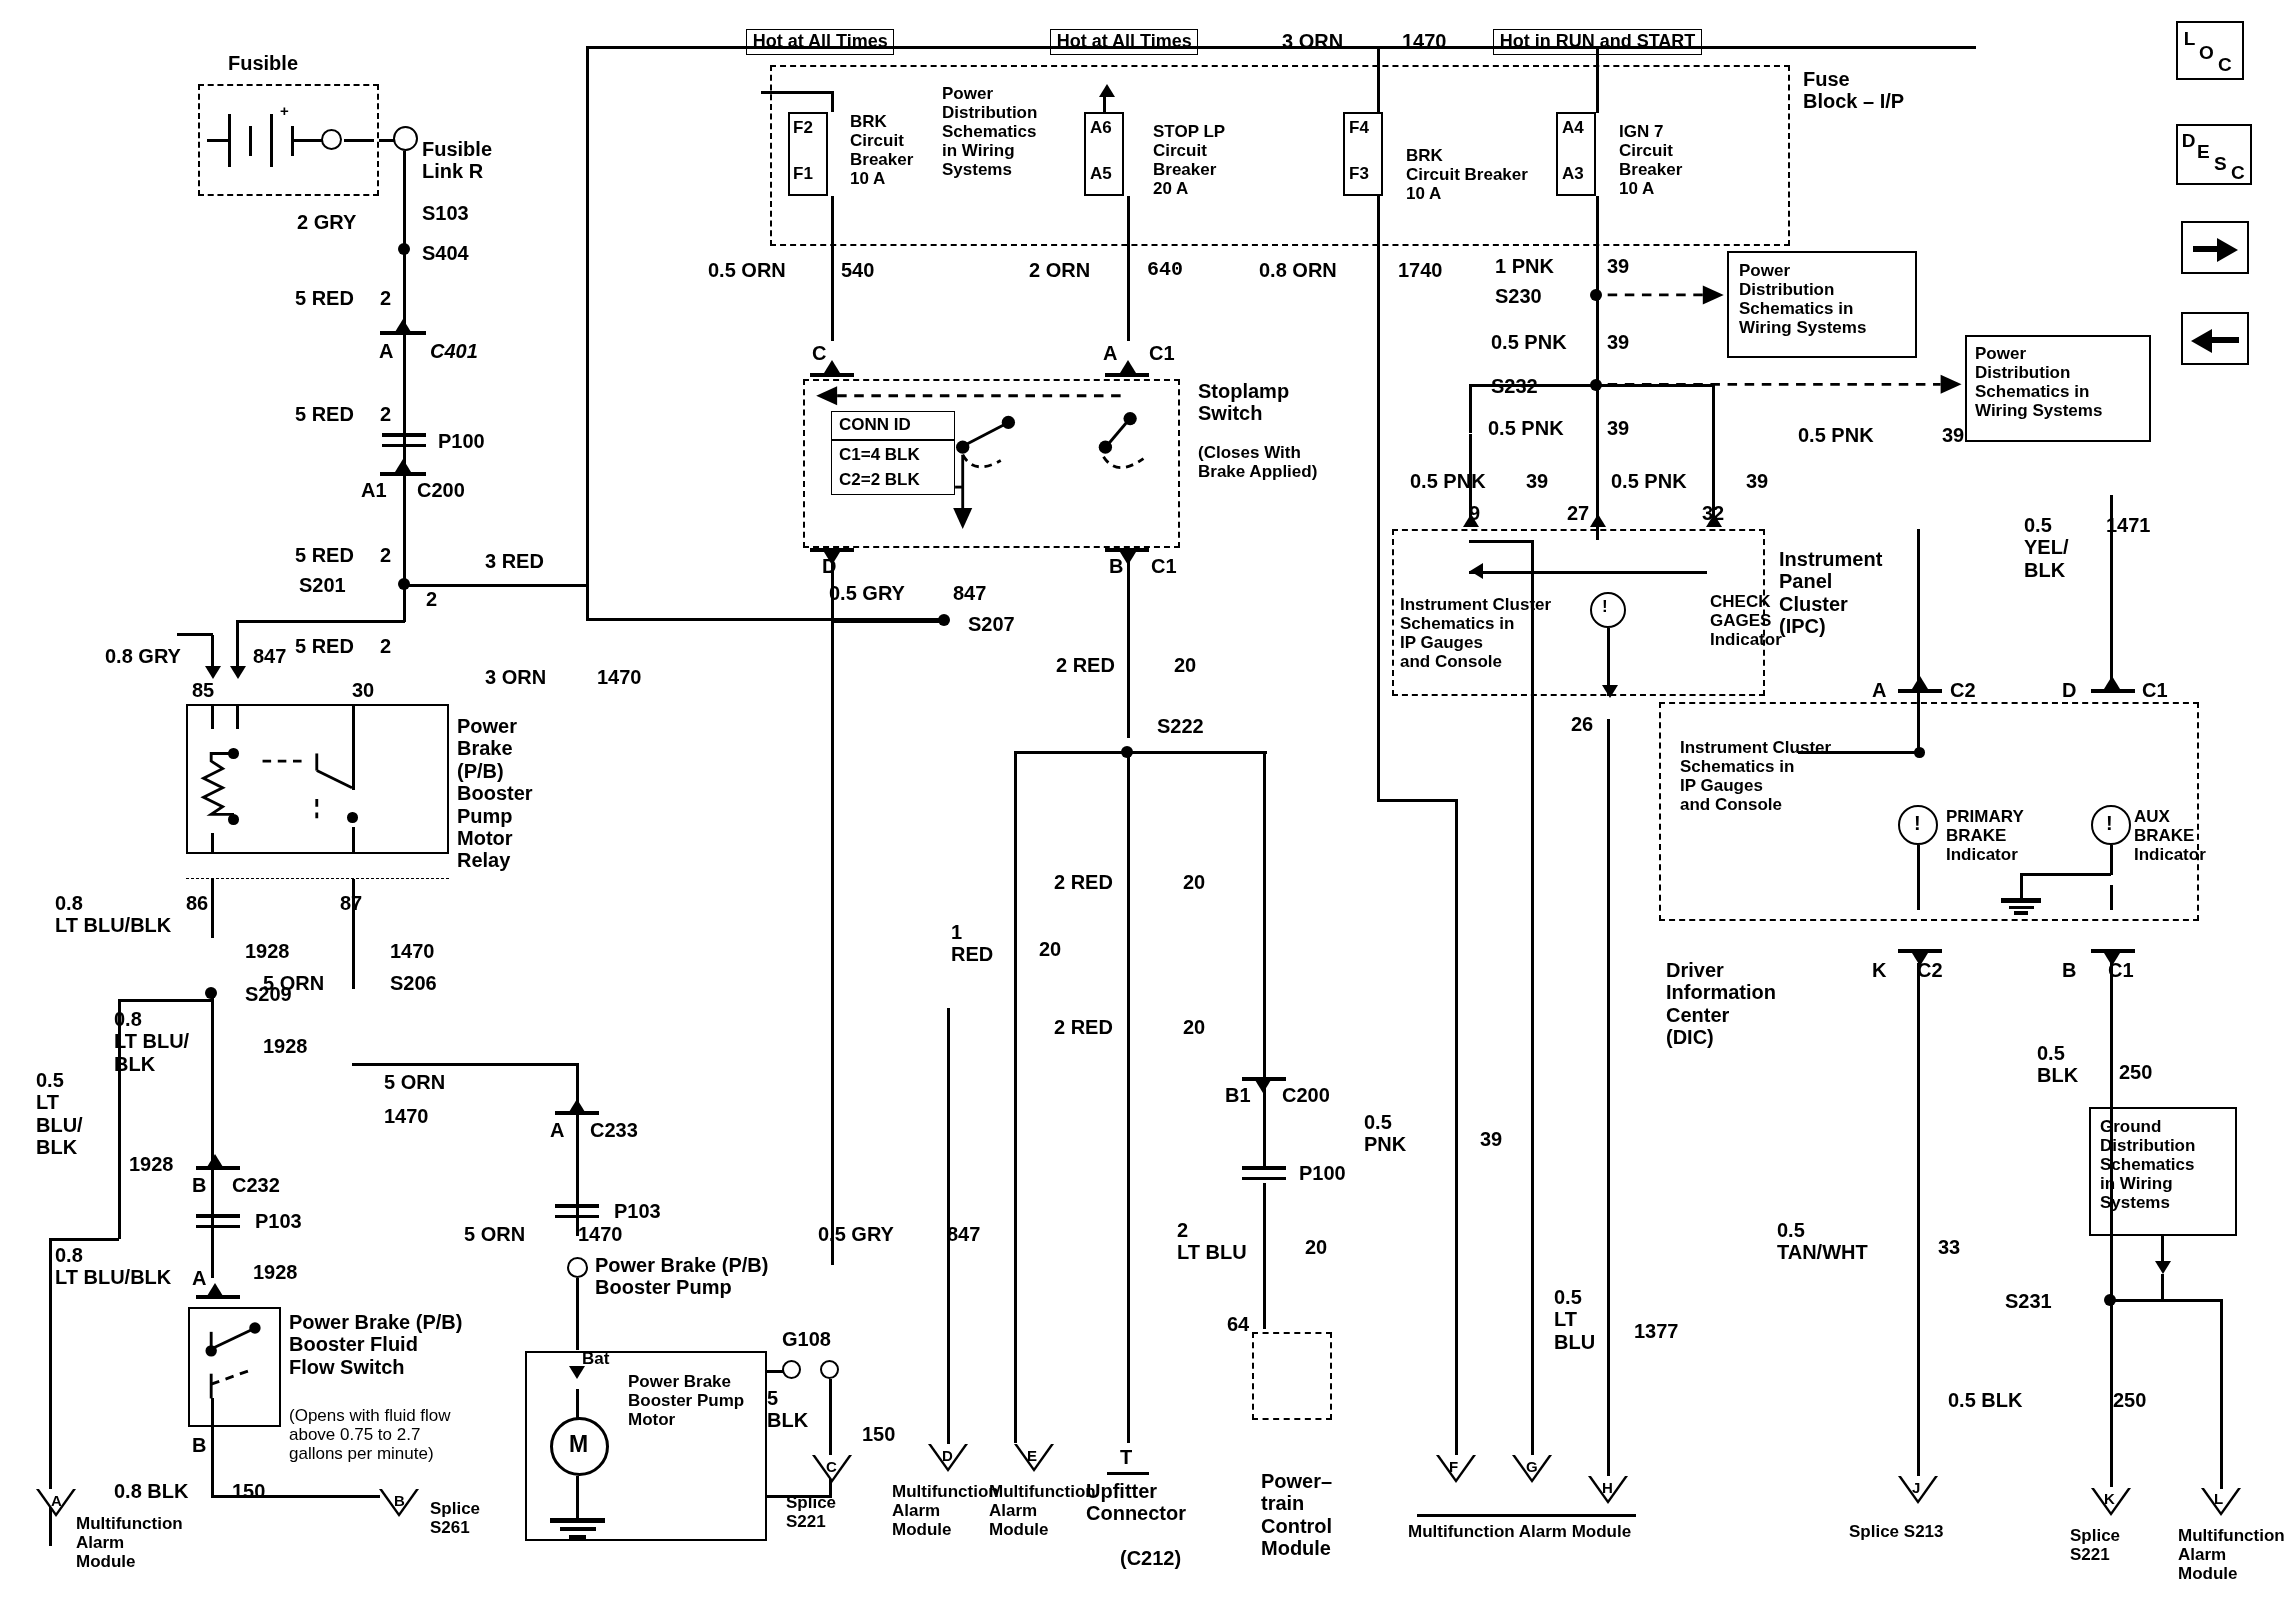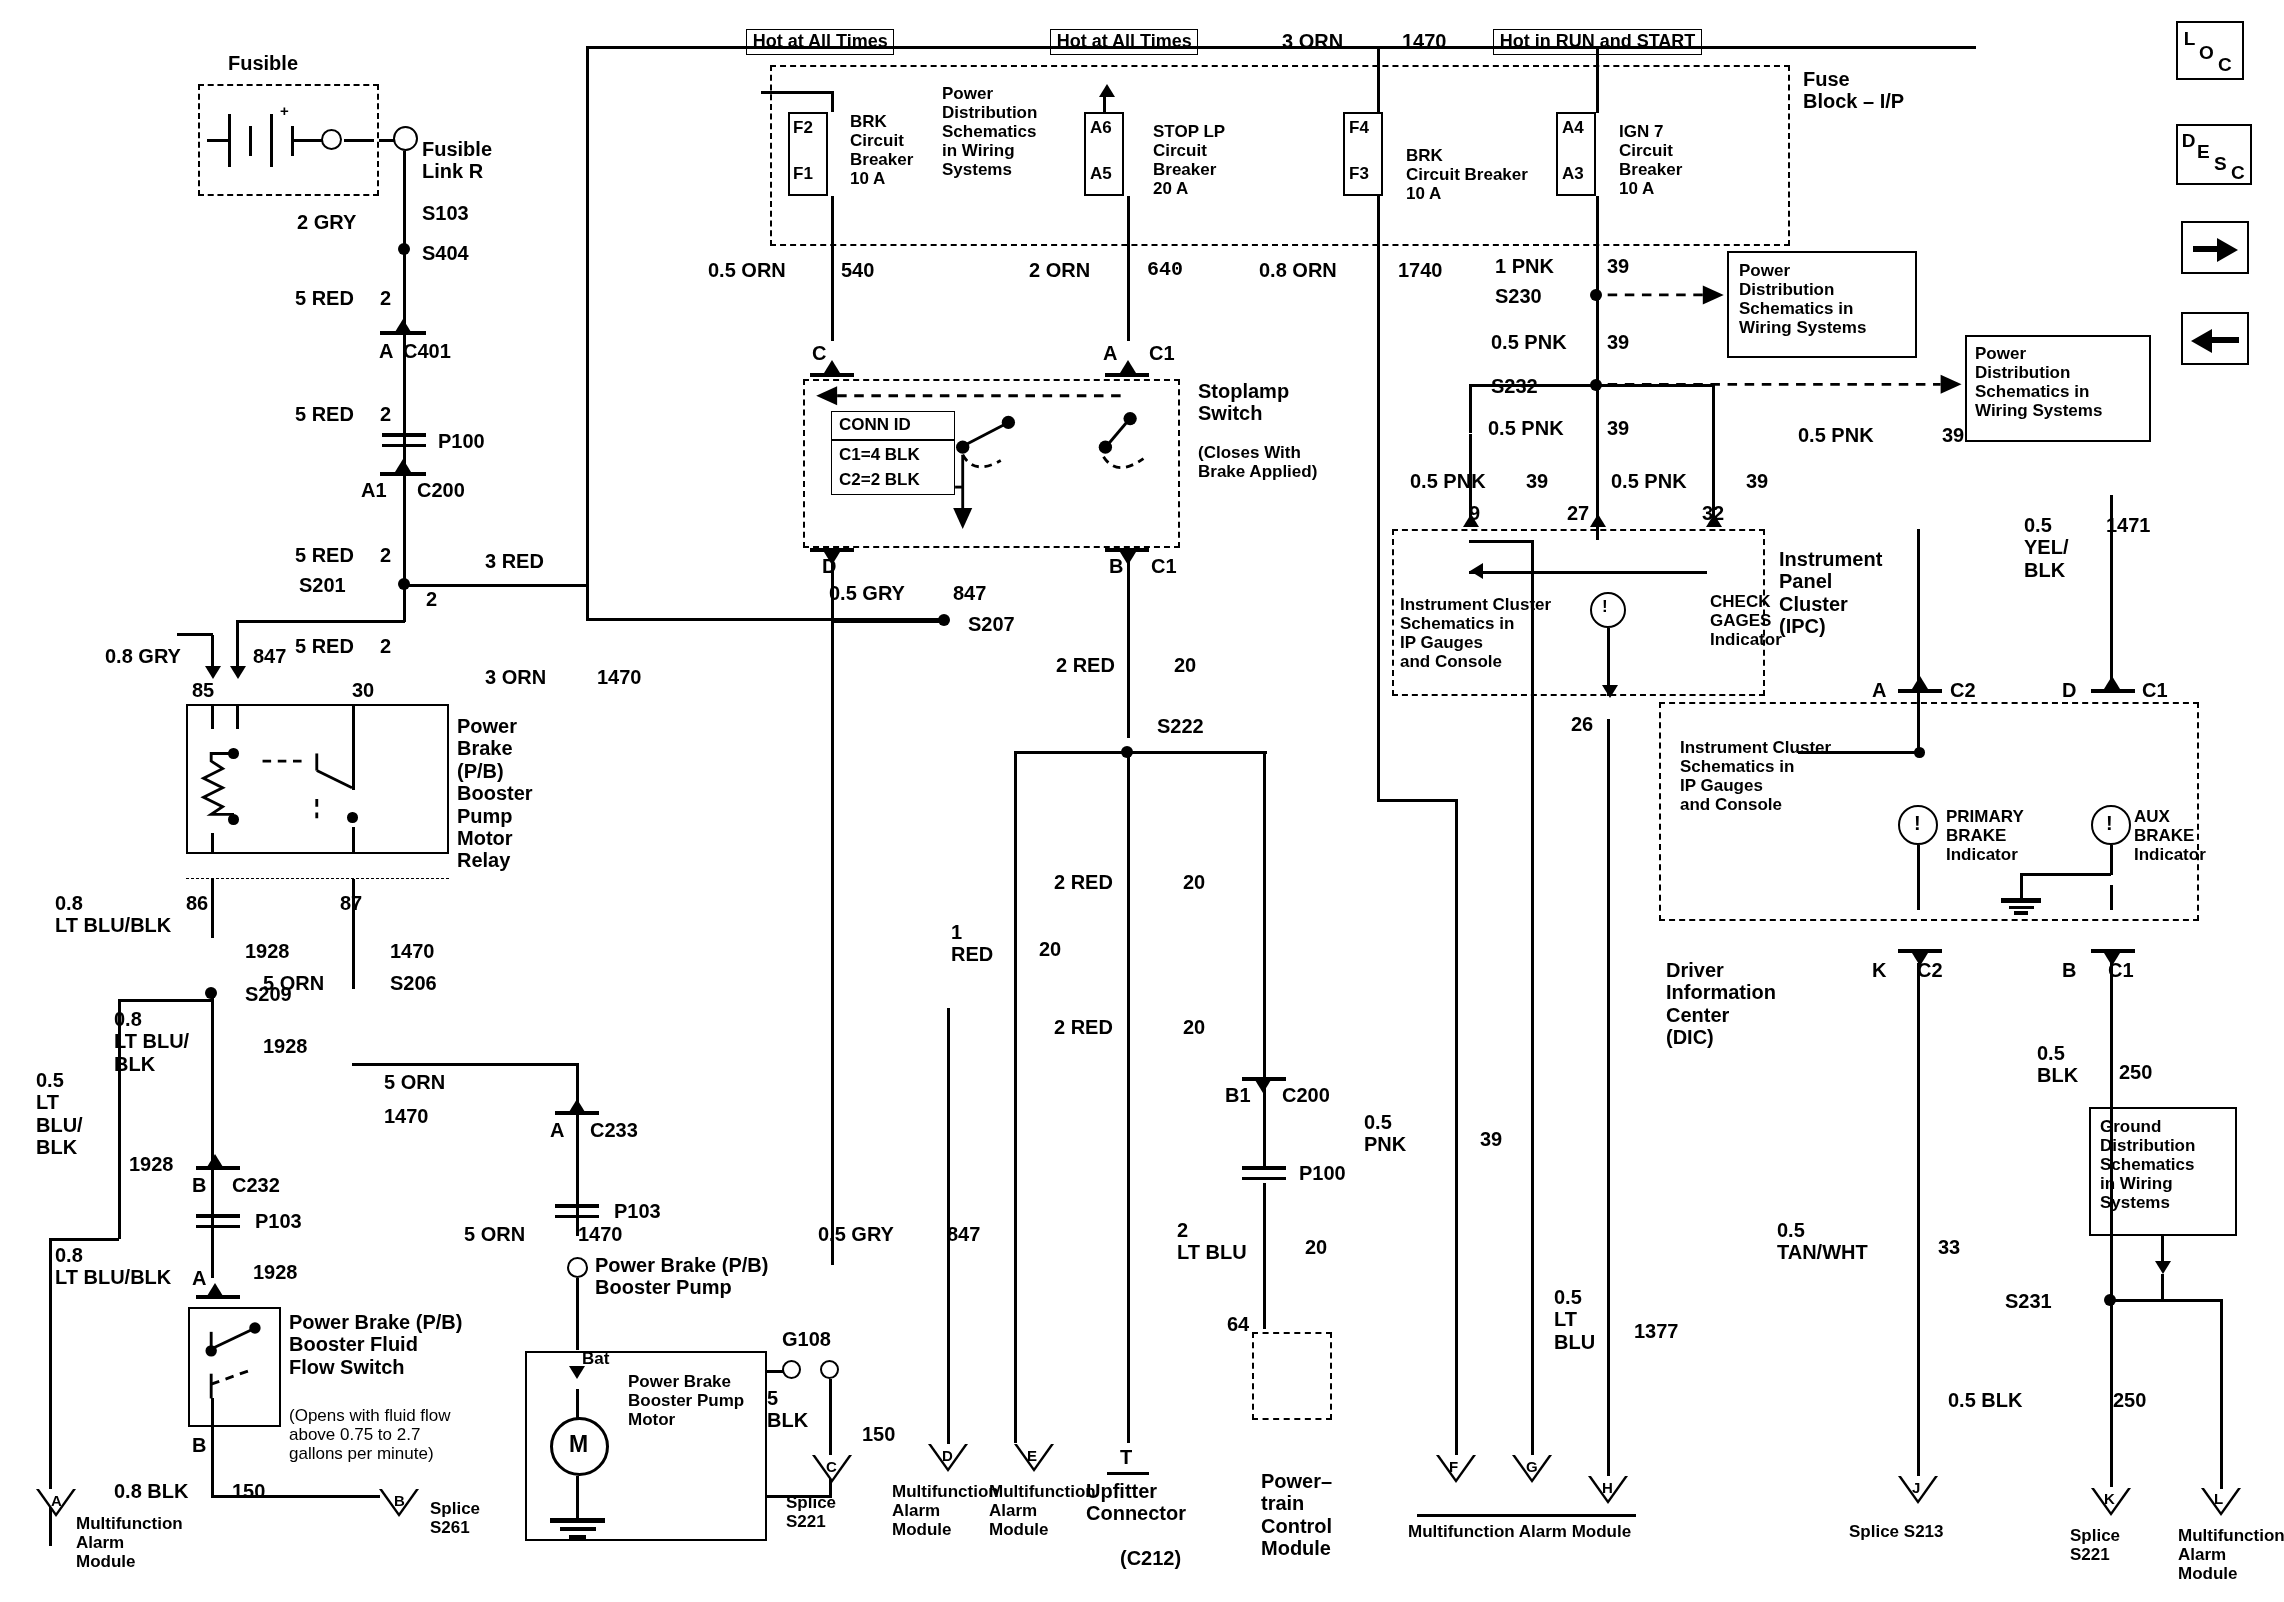--- a/index.html
+++ b/index.html
@@ -79,21 +79,21 @@
 Link R</span>
   <span class="t" style="left:422px;top:202px;">S103</span>
 
   <div class="vl" style="left:403px;top:151px;height:433px;"></div>
   <span class="t" style="left:297px;top:211px;">2 GRY</span>
   <div class="dot" style="left:398px;top:243px;"></div>
   <span class="t" style="left:422px;top:242px;">S404</span>
   <span class="t" style="left:295px;top:287px;">5 RED</span>
   <span class="t" style="left:380px;top:287px;">2</span>
   <span class="t" style="left:379px;top:340px;">A</span>
-  <span class="t" style="left:403px;top:340px;">C401</span>
+  <span class="t" style="left:430px;top:340px;font-style:italic;">C401</span>
   <div class="hl" style="left:380px;top:331px;width:46px;height:3.8px;"></div>
   <div class="arrU" style="left:395px;top:319px;"></div>
   <span class="t" style="left:295px;top:403px;">5 RED</span>
   <span class="t" style="left:380px;top:403px;">2</span>
   <div class="cap" style="left:382px;top:433px;">
     <div class="c1"></div>
       <div class="c2"></div>
   </div>
   <span class="t" style="left:438px;top:430px;">P100</span>
   <span class="t" style="left:361px;top:479px;">A1</span>

